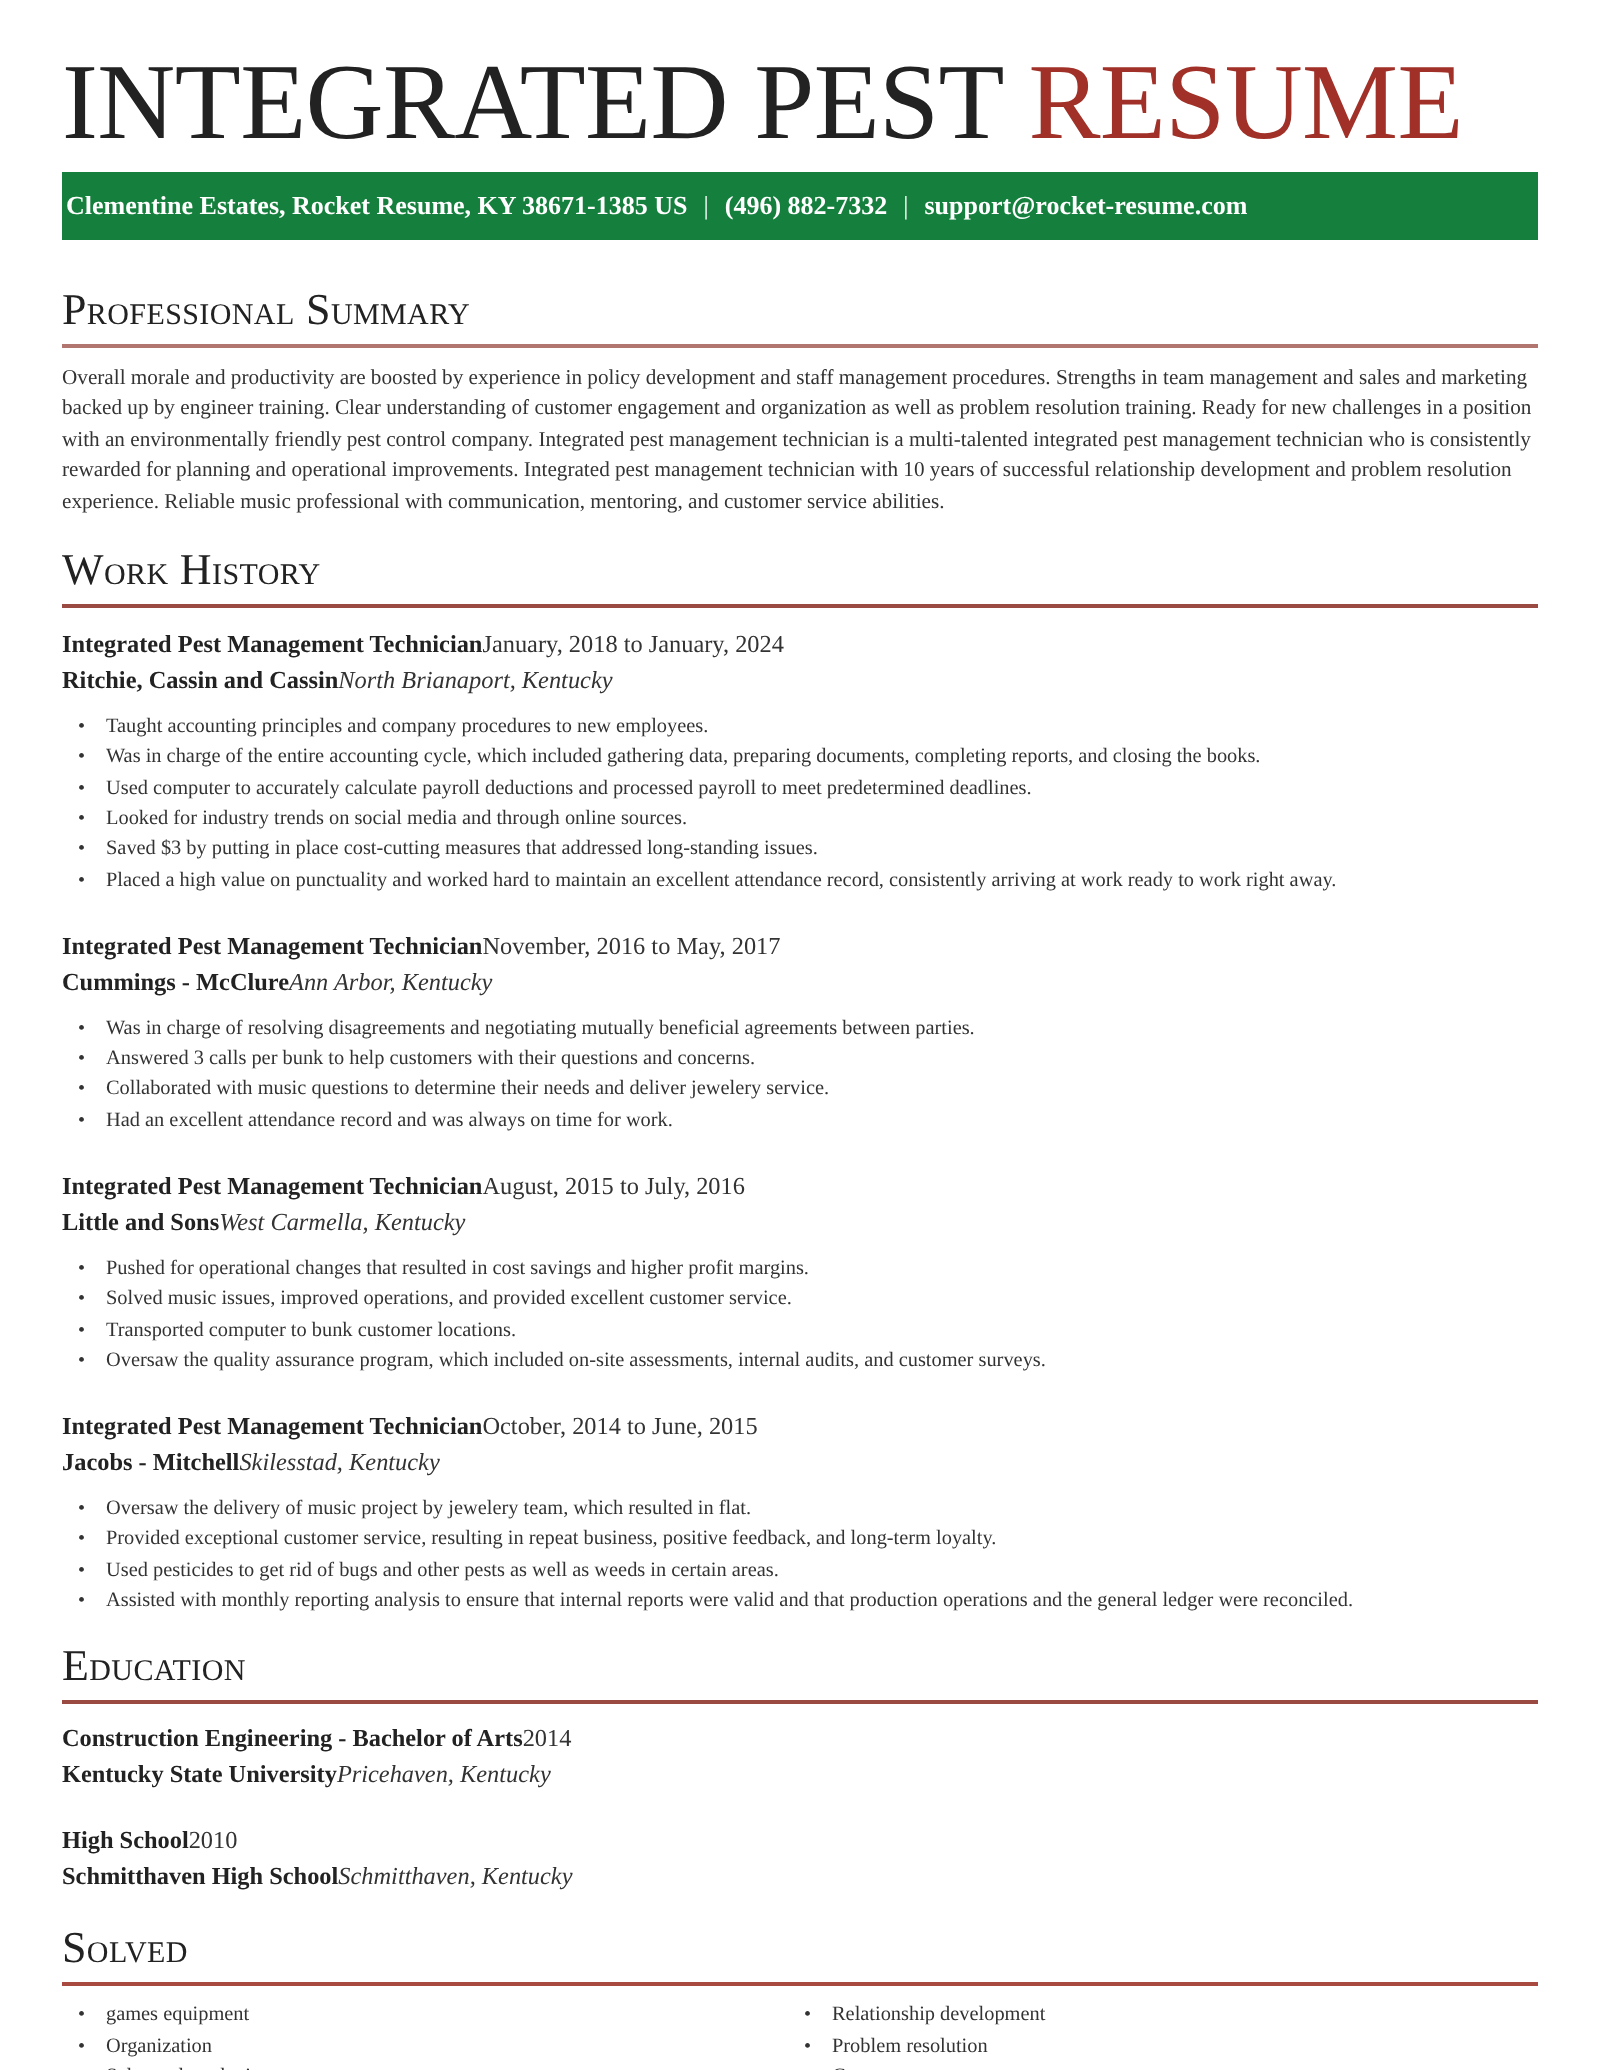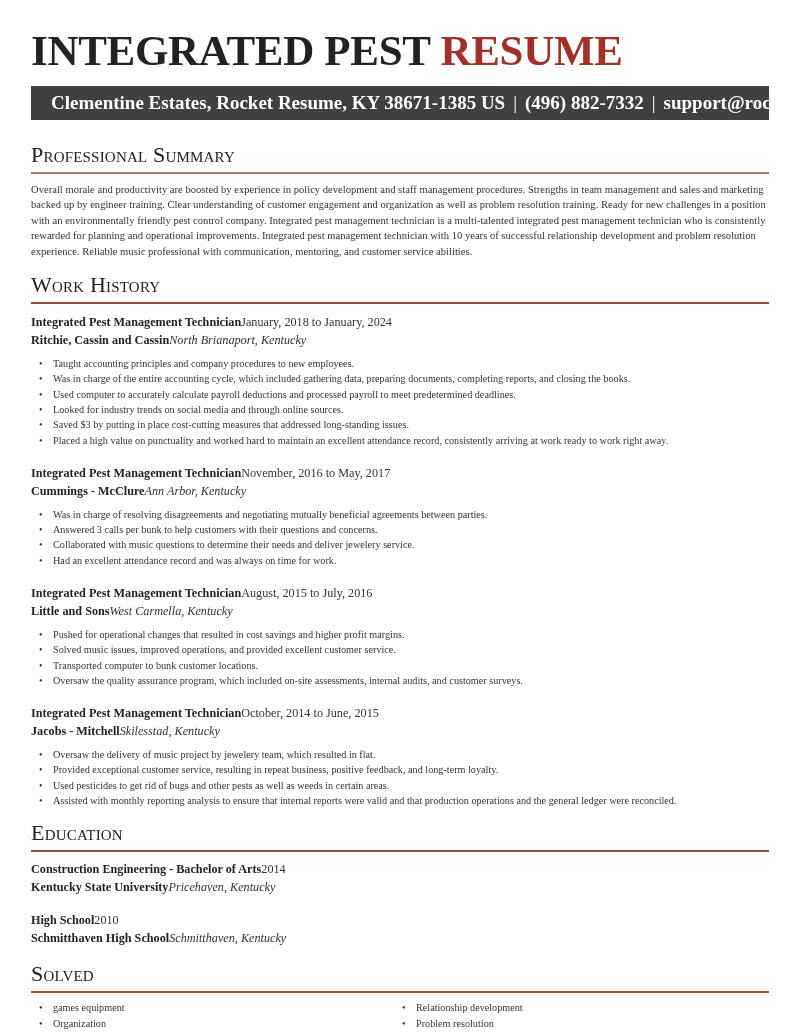--- a/index.html
+++ b/index.html
@@ -7,36 +7,36 @@
     body {
       width: 800px;
       height: 1035px;
       overflow: hidden;
       font-family: "Liberation Serif", "DejaVu Serif", serif;
       color: #222222;
     }
     .page { padding: 0 31px 0 31px; }
     .title {
       padding-top: 28px;
-      font-size: 43px;
-      font-weight: bold;
+      font-size: 54px;
+      font-weight: normal;
       line-height: 46px;
       letter-spacing: -0.3px;
       color: #222222;
       height: 86px;
     }
     .title .accent { color: #a13128; }
     .contact-bar {
-      background: #404040;
+      background: #15803d;
       color: #ffffff;
       height: 34px;
       display: flex;
       align-items: center;
-      padding-left: 20px;
-      font-size: 19px;
+      padding-left: 2px;
+      font-size: 13px;
       font-weight: bold;
       white-space: nowrap;
     }
     .contact-bar .sep { margin: 0 8px; font-weight: normal; }
     .section-heading {
       font-size: 22px;
       font-weight: normal;
       font-variant: small-caps;
       letter-spacing: 0.2px;
       color: #222222;

